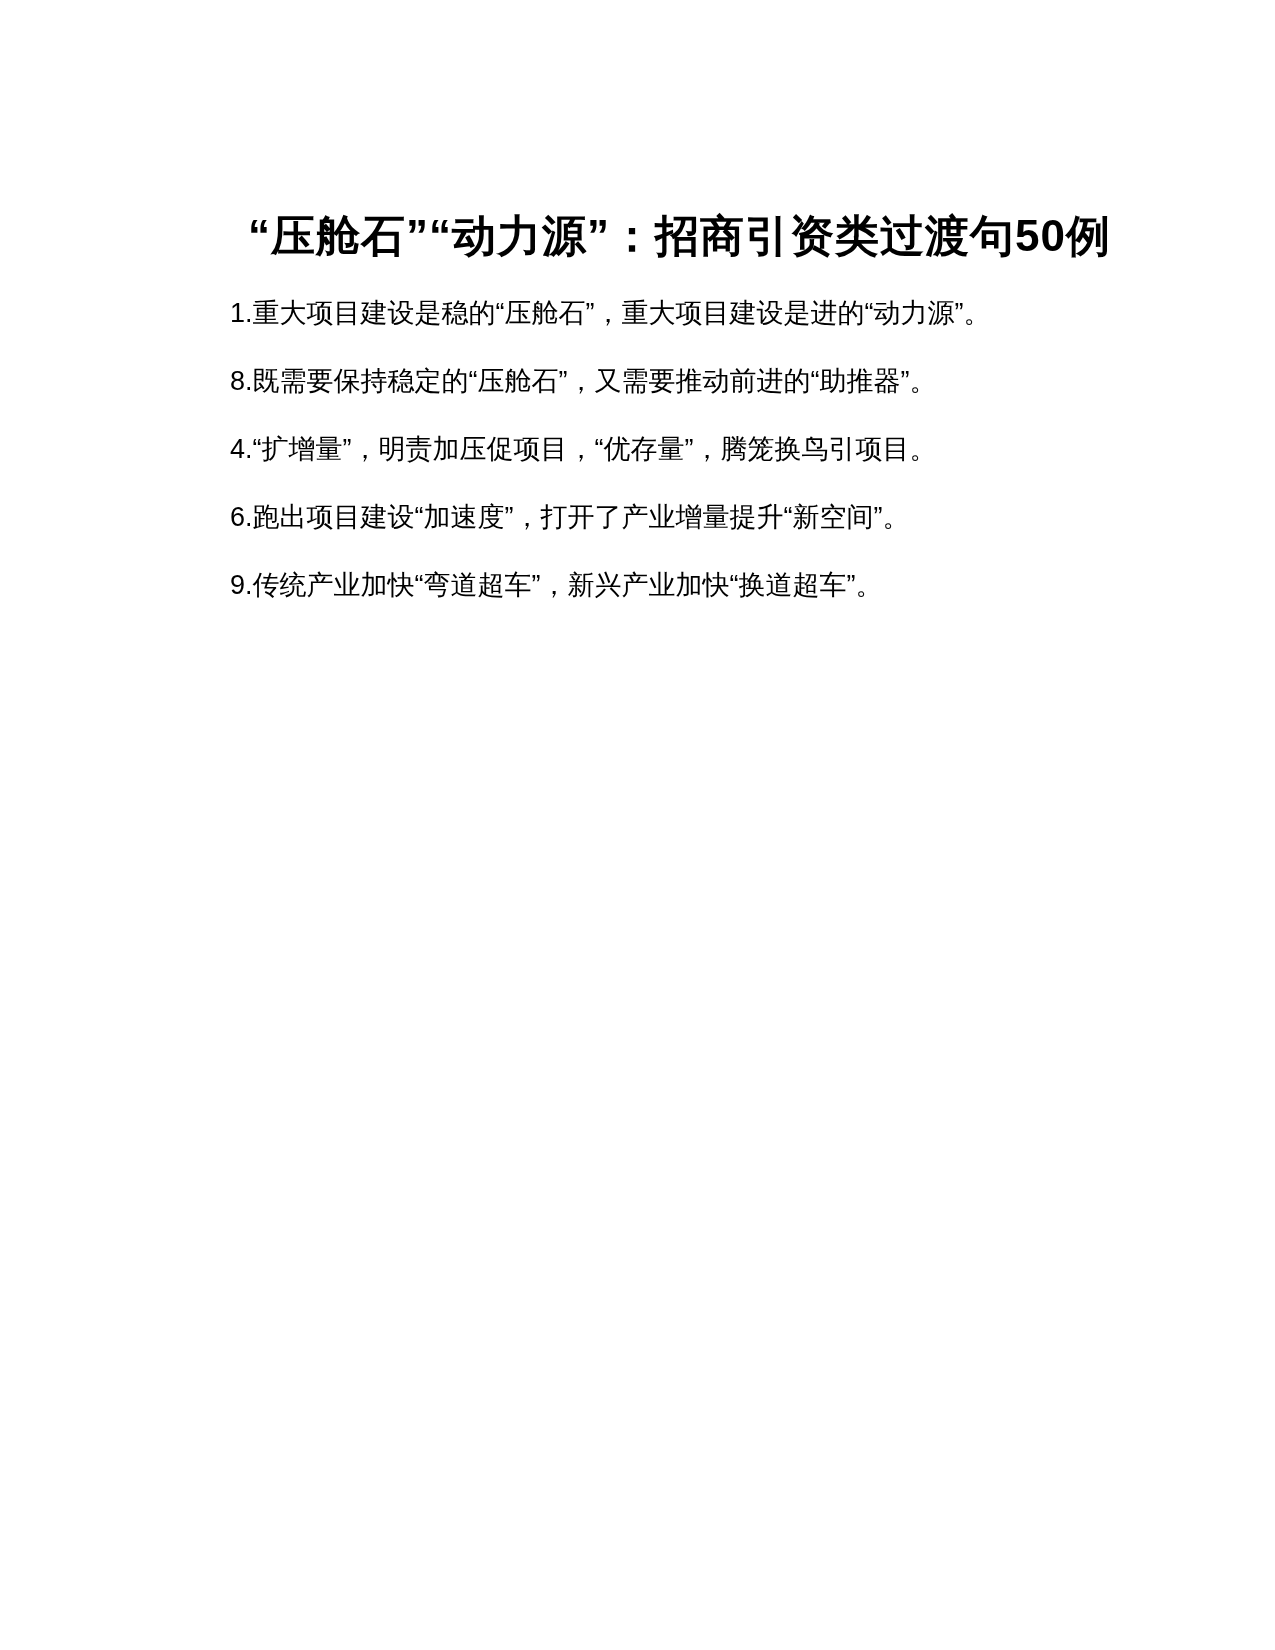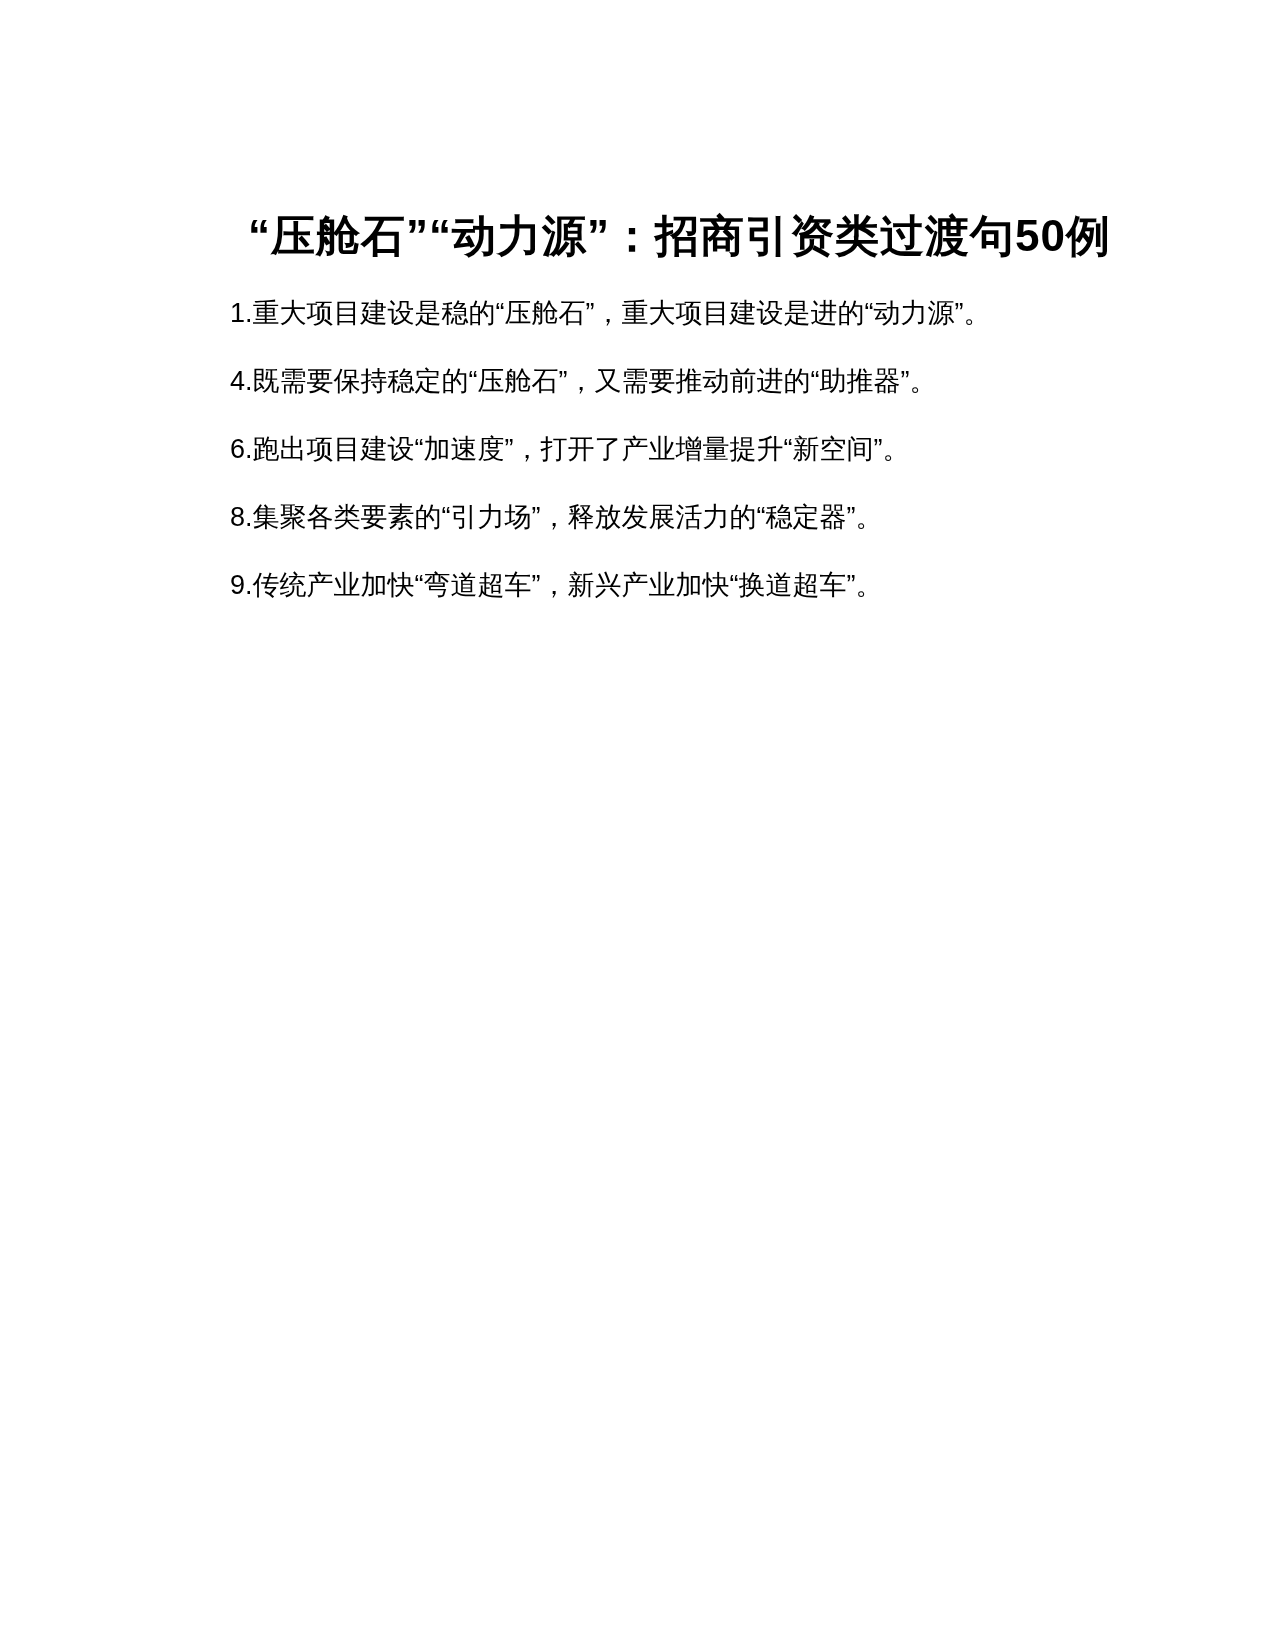--- a/index.html
+++ b/index.html
@@ -35,17 +35,17 @@
     text-indent: 2em;
     word-break: break-all;
   }
 </style>
 </head>
 <body>
 
 <div class="page">
   <h1 class="doc-title">“压舱石”“动力源”：招商引资类过渡句50例</h1>
   <p class="para">1.重大项目建设是稳的“压舱石”，重大项目建设是进的“动力源”。</p>
-  <p class="para">4.既需要保持稳定的“压舱石”，又需要推动前进的“助推器”。</p>
+  <p class="para">8.既需要保持稳定的“压舱石”，又需要推动前进的“助推器”。</p>
+  <p class="para">4.“扩增量”，明责加压促项目，“优存量”，腾笼换鸟引项目。</p>
   <p class="para">6.跑出项目建设“加速度”，打开了产业增量提升“新空间”。</p>
-  <p class="para">8.集聚各类要素的“引力场”，释放发展活力的“稳定器”。</p>
   <p class="para">9.传统产业加快“弯道超车”，新兴产业加快“换道超车”。</p>
 </div>
 
 </body></html>

